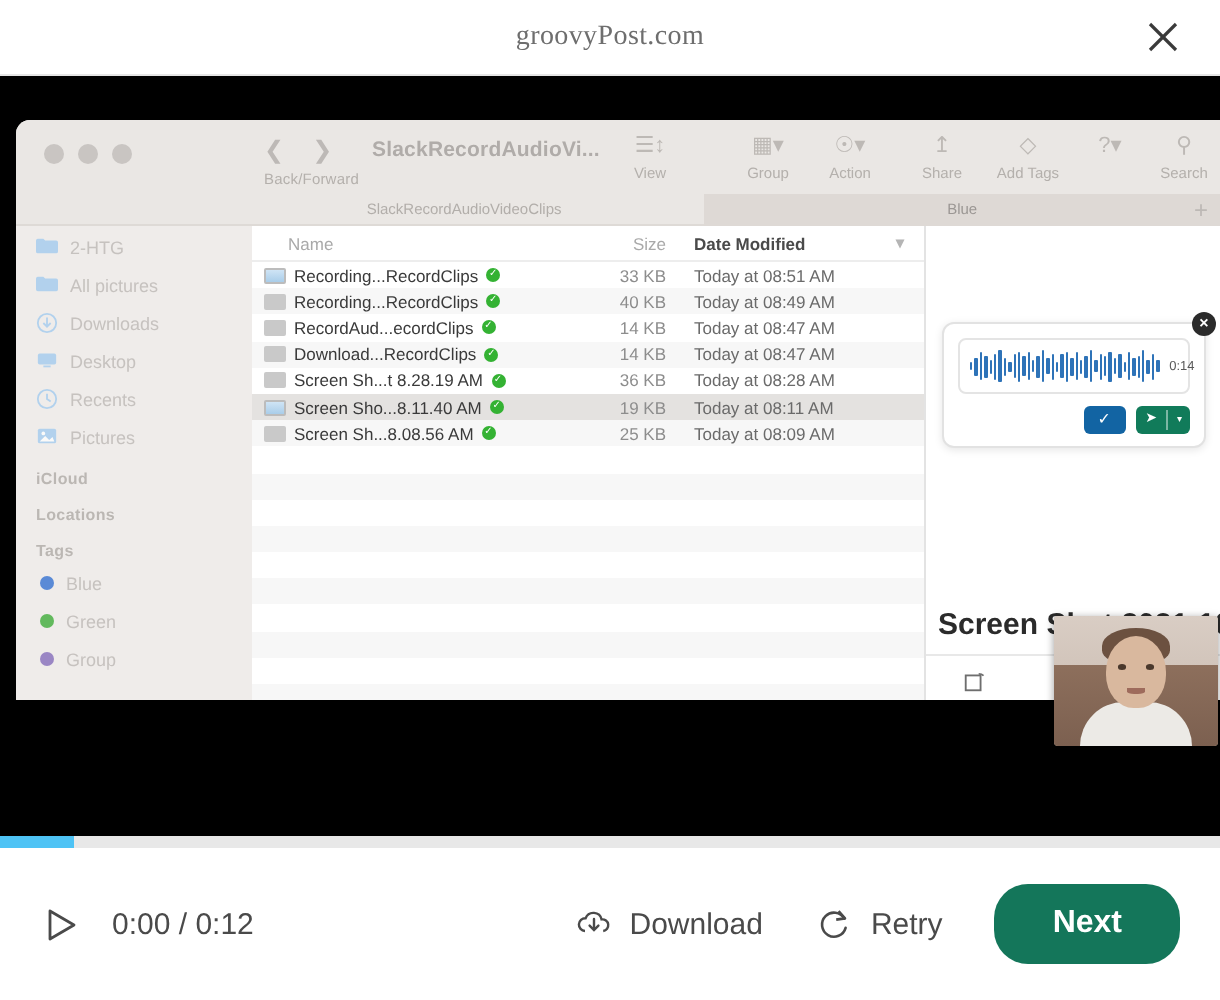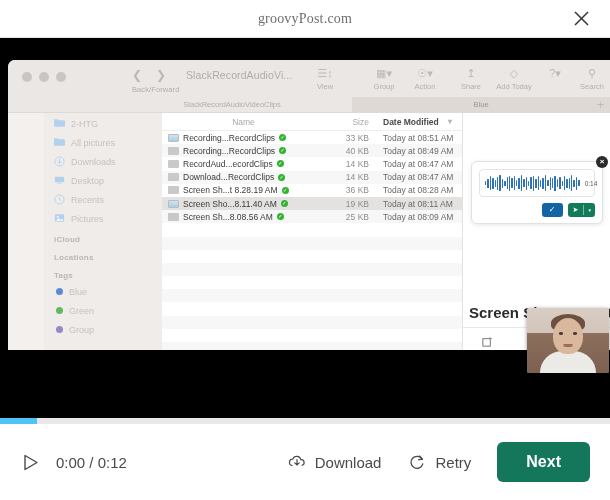--- a/index.html
+++ b/index.html
@@ -77,21 +77,21 @@
   }
   .nav-arrows .arw { color: #bdb9b6; font-size: 12px; line-height: 1; }
   .tb-sub {
     position: absolute;
     font-size: 7.5px; color: #b4b0ac;
     letter-spacing: .1px;
     white-space: nowrap;
   }
   .f-title {
     position: absolute; left: 178px; top: 9px;
-    font-size: 10.5px; color: #b0aca9; font-weight: 400;
+    font-size: 10.5px; color: #b0aca9; font-weight: 700;
     letter-spacing: .1px;
   }
 
   .tb-group {
     position: absolute; top: 7px;
     text-align: center; color: #c0bcb9;
   }
   .tb-group .gi { font-size: 11px; line-height: 12px; color: #bdb9b5; }
   .tb-group .gl { font-size: 7.5px; margin-top: 3px; color: #b4b0ac; }
 
@@ -114,21 +114,21 @@
     background: #ded9d5;
     width: 290px; text-align: center;
     color: #9b9794;
   }
   .tab-plus {
     position: absolute; right: 6px; top: 1px;
     font-size: 12px; color: #bdb9b5; line-height: 14px;
   }
 
   
-  .f-body { display: flex; height: 248px; margin-left: 36px; }
+  .f-body { display: flex; height: 248px; }
 
   .f-sidebar {
     width: 118px;
     background: #efecea;
     padding-top: 1px;
     flex-shrink: 0;
   }
   .sb-item {
     display: flex; align-items: center;
     gap: 6px;
@@ -153,21 +153,21 @@
     overflow: hidden;
   }
   .cols {
     display: flex; align-items: center;
     height: 18px;
     border-bottom: 1px solid #ededed;
     font-size: 8.5px;
     color: #a9a9a9;
     background: #fff;
   }
-  .c-name { width: 145px; padding-left: 18px; text-align: center; }
+  .c-name { width: 145px; padding-left: 18px; }
   .c-size { width: 62px; text-align: right; }
   .c-date { flex: 1; padding-left: 14px; color: #4a4a4a; font-weight: 700; position: relative; }
   .c-date .chev { position: absolute; right: 10px; top: 0px; color: #b5b5b5; font-size: 8px; }
 
   .row {
     display: flex; align-items: center;
     height: 13.2px;
     font-size: 8.5px;
     color: #3a3a3a;
   }
@@ -338,21 +338,21 @@
     font-size: 15px; color: #4a4a4a;
     cursor: pointer;
     margin-right: 26px;
     white-space: nowrap;
   }
   .ctl-btn .ci { width: 20px; height: 20px; flex-shrink: 0; color: #4a4a4a; }
   .next-btn {
     background: #14765a;
     color: #fff;
     font-size: 16px; font-weight: 700;
-    border: none; border-radius: 6px;
+    border: none; border-radius: 17px;
     padding: 11px 29px;
     cursor: pointer;
   }
 </style>
 </head>
 <body>
 
 <div class="screen">
 
   <div class="topbar">
@@ -399,21 +399,21 @@
           <div class="gl">Action</div>
         </div>
 
         <div class="tb-group" style="left:445px; width:36px;">
           <div class="gi">↥</div>
           <div class="gl">Share</div>
         </div>
 
         <div class="tb-group" style="left:484px; width:44px;">
           <div class="gi">◇</div>
-          <div class="gl">Add Today</div>
+          <div class="gl">Add Tags</div>
         </div>
 
         <div class="tb-group" style="left:534px; width:26px;">
           <div class="gi">?▾</div>
         </div>
 
         <div class="tb-group" style="left:566px; width:36px;">
           <div class="gi">⚲</div>
           <div class="gl">Search</div>
         </div>

